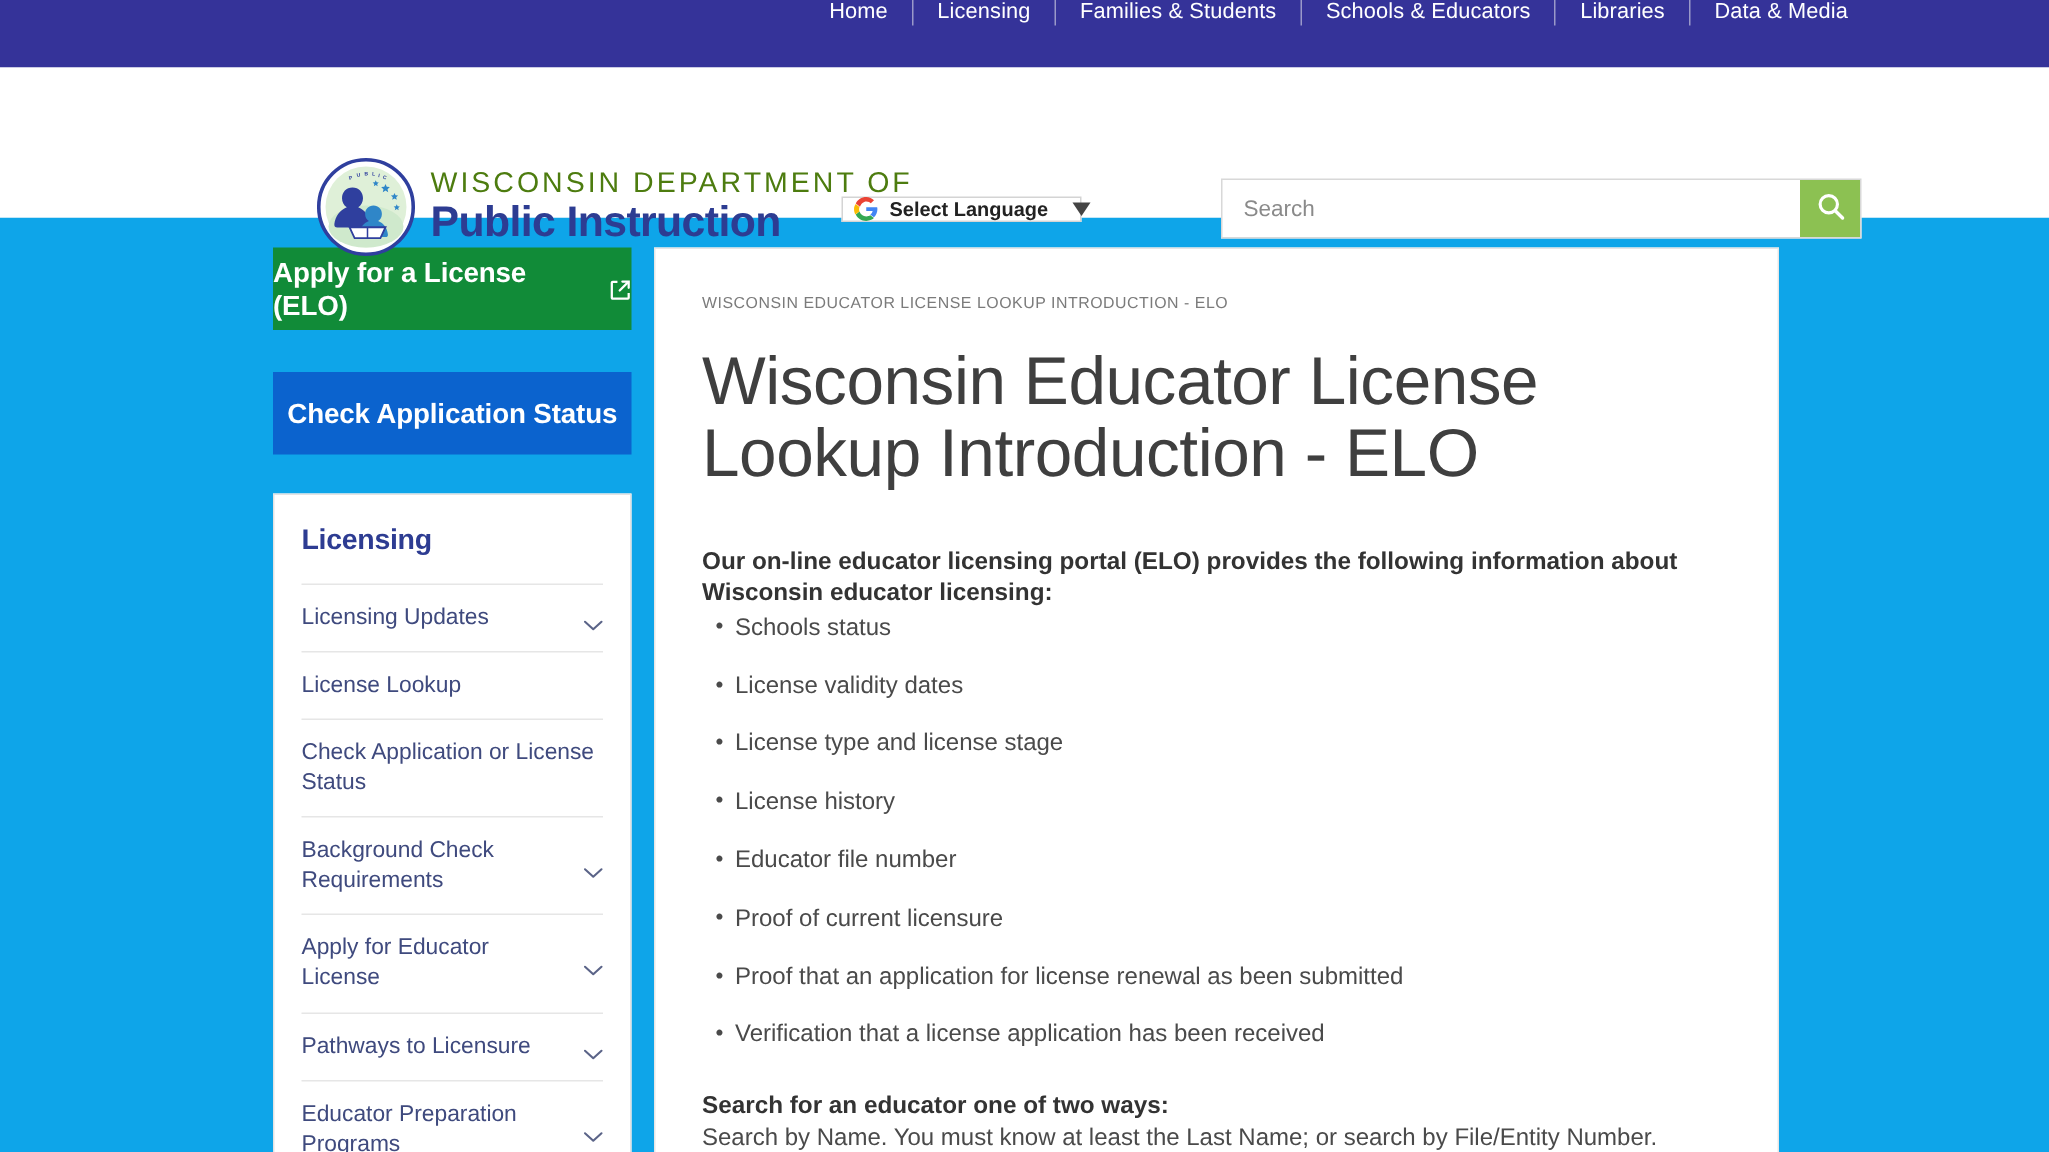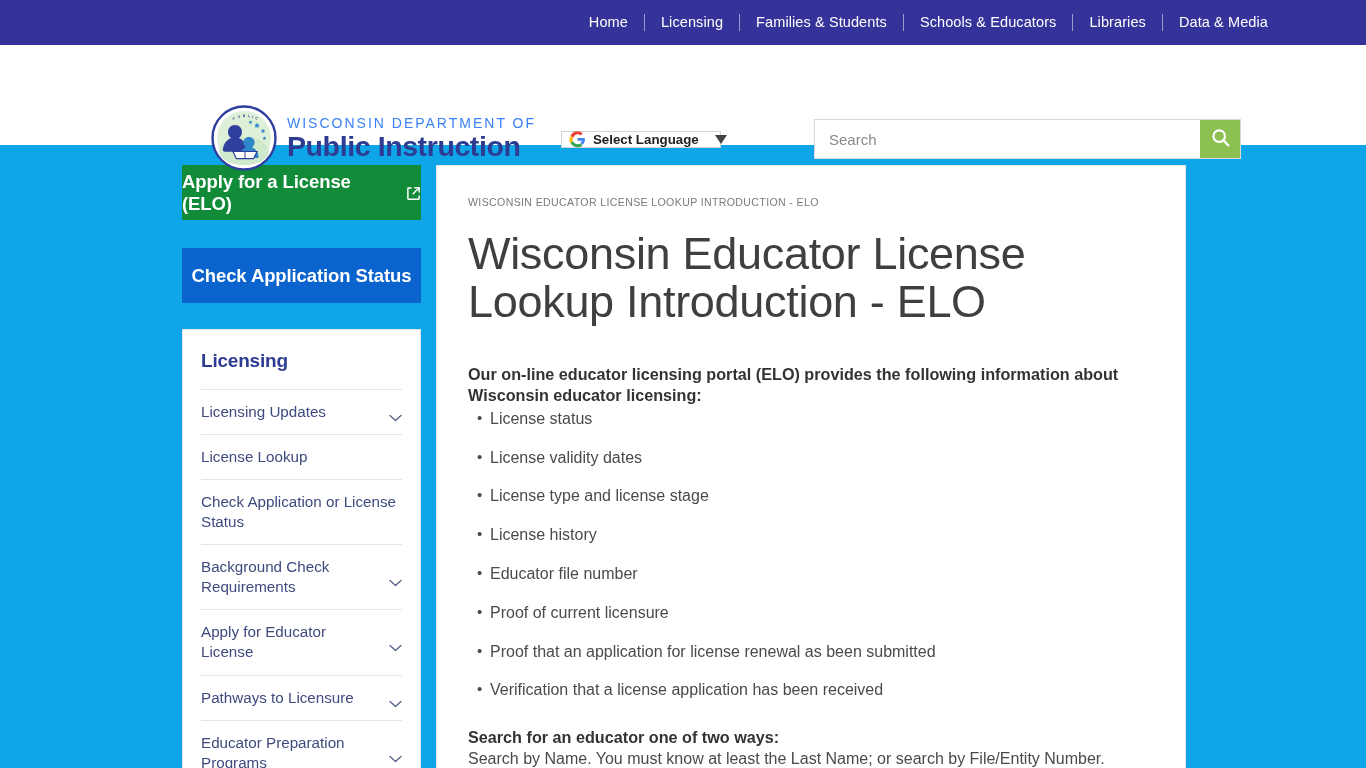--- a/index.html
+++ b/index.html
@@ -9,23 +9,23 @@
     background: #f7f7f7;
     font-family: "Liberation Sans", sans-serif;
     -webkit-font-smoothing: antialiased;
   }
 
   
   .topnav {
     height: 45px;
     background: #353399;
     display: flex;
-    align-items: center;
+    align-items: flex-start;
     justify-content: flex-end;
-    padding-right: 82px;
+    padding-right: 118px;
   }
   .topnav-list { display: flex; align-items: center; }
   .topnav-link {
     color: #ffffff;
     font-size: 14.5px;
     line-height: 1;
     text-decoration: none;
     padding: 0 16px;
     white-space: nowrap;
     letter-spacing: .1px;
@@ -44,23 +44,23 @@
   }
   .brand {
     position: absolute;
     left: 211px; top: 60px;
     display: flex; align-items: center; gap: 10px;
     text-decoration: none;
   }
   .brand-mark { width: 66px; height: 66px; display: block; }
   .brand-text { display: flex; flex-direction: column; line-height: 1; }
   .brand-top {
-    font-size: 14px;
+    font-size: 19px;
     letter-spacing: 2.0px;
-    color: #3b82f6;
+    color: #4d7c0f;
     font-weight: 500;
     margin-bottom: 3px;
   }
   .brand-bottom {
     font-size: 28.5px;
     font-weight: 700;
     color: #2d3c92;
     letter-spacing: -0.4px;
     line-height: .97;
   }
@@ -395,21 +395,21 @@
     </div>
 
   </aside>
 
   <main class="main-wrap">
     <article class="content-card">
       <div class="breadcrumb">WISCONSIN EDUCATOR LICENSE LOOKUP INTRODUCTION - ELO</div>
       <h1 class="page-title">Wisconsin Educator License Lookup Introduction - ELO</h1>
       <p class="lead">Our on-line educator licensing portal (ELO) provides the following information about Wisconsin educator licensing:</p>
       <ul class="bullets" id="bullet-list">
-          <li>License status</li>
+          <li>Schools status</li>
           <li>License validity dates</li>
           <li>License type and license stage</li>
           <li>License history</li>
           <li>Educator file number</li>
           <li>Proof of current licensure</li>
           <li>Proof that an application for license renewal as been submitted</li>
           <li>Verification that a license application has been received</li>
         </ul>
       <p class="sub-head">Search for an educator one of two ways:</p>
       <p class="sub-text">Search by Name. You must know at least the Last Name; or search by File/Entity Number.</p>

